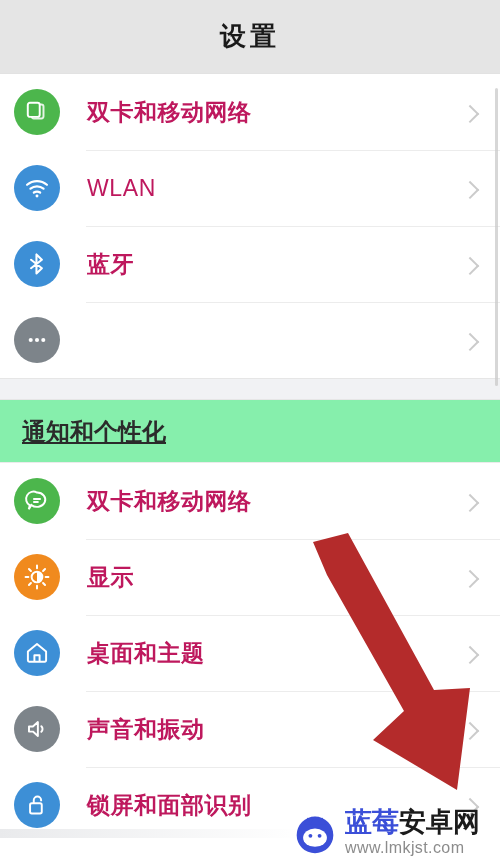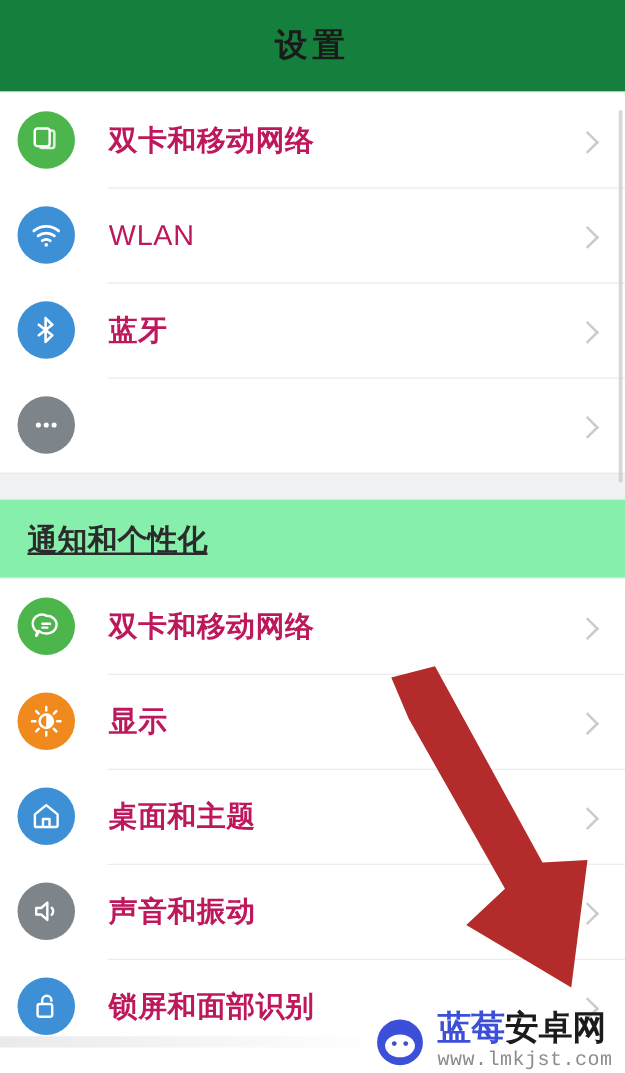--- a/index.html
+++ b/index.html
@@ -12,21 +12,21 @@
   #screen {
     position:relative;
     width:500px; height:858px;
     background:#ffffff;
     overflow:hidden;
   }
 
   
   .header {
     height:74px;
-    background:#15803d;
+    background:#e5e5e5;
     display:flex;
     align-items:center;
     justify-content:center;
     border-bottom:1px solid #e2e2e2;
   }
   .header-title {
     font-size:26px;
     font-weight:700;
     color:#1a1a1a;
     letter-spacing:4px;
@@ -109,42 +109,41 @@
   .arrow-overlay {
     position:absolute;
     left:0; top:0;
     width:500px; height:858px;
     pointer-events:none;
   }
 
   
   .watermark {
     position:absolute;
-    right:10px;
+    right:20px;
     bottom:2px;
     display:flex;
-    align-items:center;
+    align-items:flex-end;
     gap:8px;
   }
   .wm-logo { width:44px; height:44px; flex:0 0 44px; }
   .wm-text { display:flex; flex-direction:column; line-height:1; }
   .wm-name {
     font-size:27px;
     font-weight:800;
     letter-spacing:0px;
     color:#3b4fd8;
   }
   .wm-name .blue { color:#3b4fd8; }
   .wm-name .dark { color:#1b1b1b; }
   .wm-url {
     margin-top:4px;
     font-size:16px;
     color:#8c8c8c;
     letter-spacing:0.4px;
-    font-family:Liberation Mono, monospace;
   }
   .bottom-fade {
     position:absolute;
     left:0; bottom:20px;
     width:305px; height:9px;
     background:linear-gradient(to right,#e9eaec,#ffffff);
   }
 </style>
 </head>
 <body>

